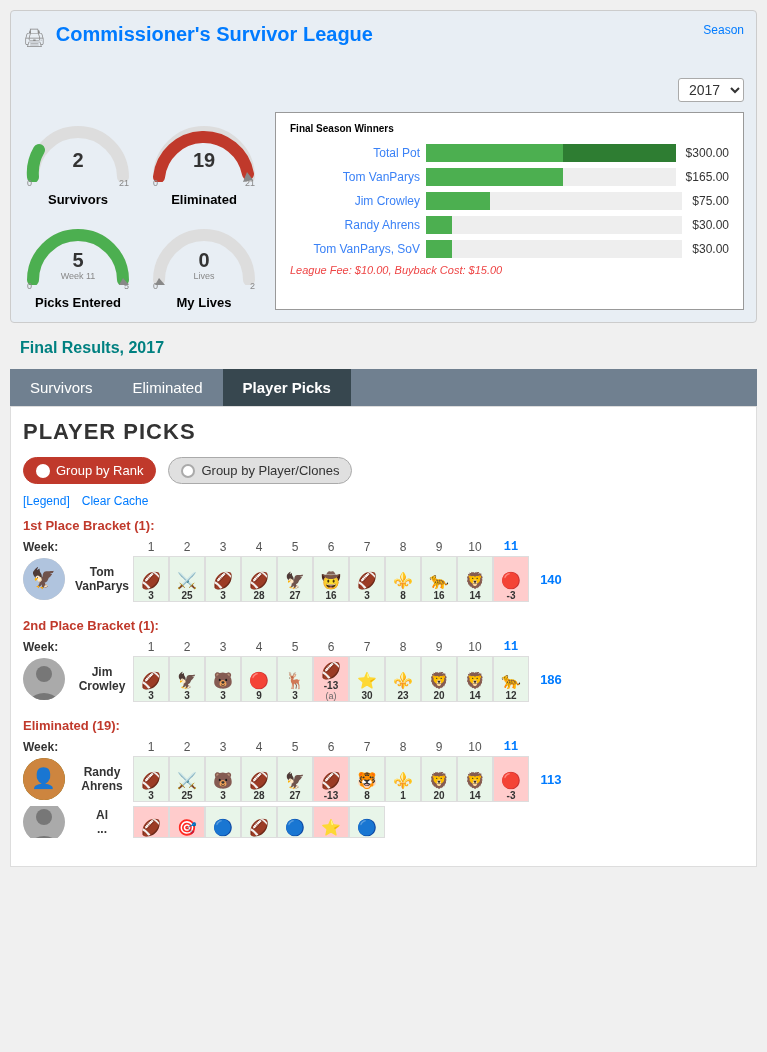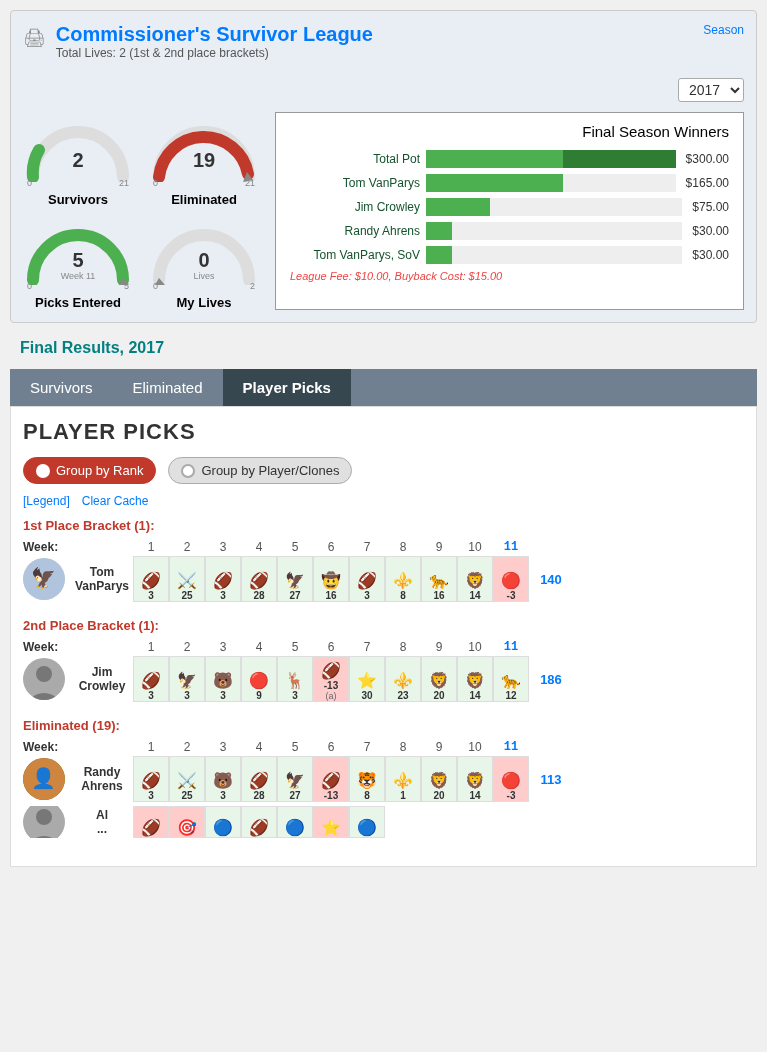--- a/index.html
+++ b/index.html
@@ -47,23 +47,23 @@
     
     .gauge-svg { display: block; margin: 0 auto; }
 
     
     .chart-box {
       border: 1px solid #999;
       background: white;
       padding: 10px 14px;
       flex: 1;
     }
-    .chart-title { text-align: right; font-size: 15px; font-weight: normal; margin-bottom: 10px; }
+    .chart-title { text-align: left; font-size: 10px; font-weight: bold; margin-bottom: 10px; }
     .chart-row { display: flex; align-items: center; margin-bottom: 6px; gap: 6px; }
-    .chart-row-label { width: 130px; text-align: right; font-size: 12px; color: #14532d; }
+    .chart-row-label { width: 130px; text-align: right; font-size: 12px; color: #3b82f6; }
     .chart-bar-container { flex: 1; height: 18px; background: #eee; position: relative; }
     .chart-bar { height: 100%; }
     .chart-bar-green { background: #4caf50; }
     .chart-value { font-size: 12px; color: #333; white-space: nowrap; margin-left: 4px; }
     .chart-footer { font-size: 11px; color: #e44; margin-top: 6px; font-style: italic; }
 
     
     .final-results-title {
       color: #008080;
       font-size: 16px;
@@ -158,21 +158,20 @@
 <body>
 
 <div class="main-container">
 
   <div class="dashboard-card">
     <div class="dashboard-header">
       <div class="league-title-section">
         <span class="printer-icon">🖨</span>
         <div>
           <div class="league-title">Commissioner's Survivor League</div>
-          <div class="league-subtitle">Total Lives: 2 (1st &amp; 2nd place brackets)</div>
         </div>
       </div>
       <div class="season-section">
         <span class="season-label">Season</span>
         <select class="season-select">
           <option>2017</option>
           <option>2016</option>
           <option>2015</option>
         </select>
       </div>

